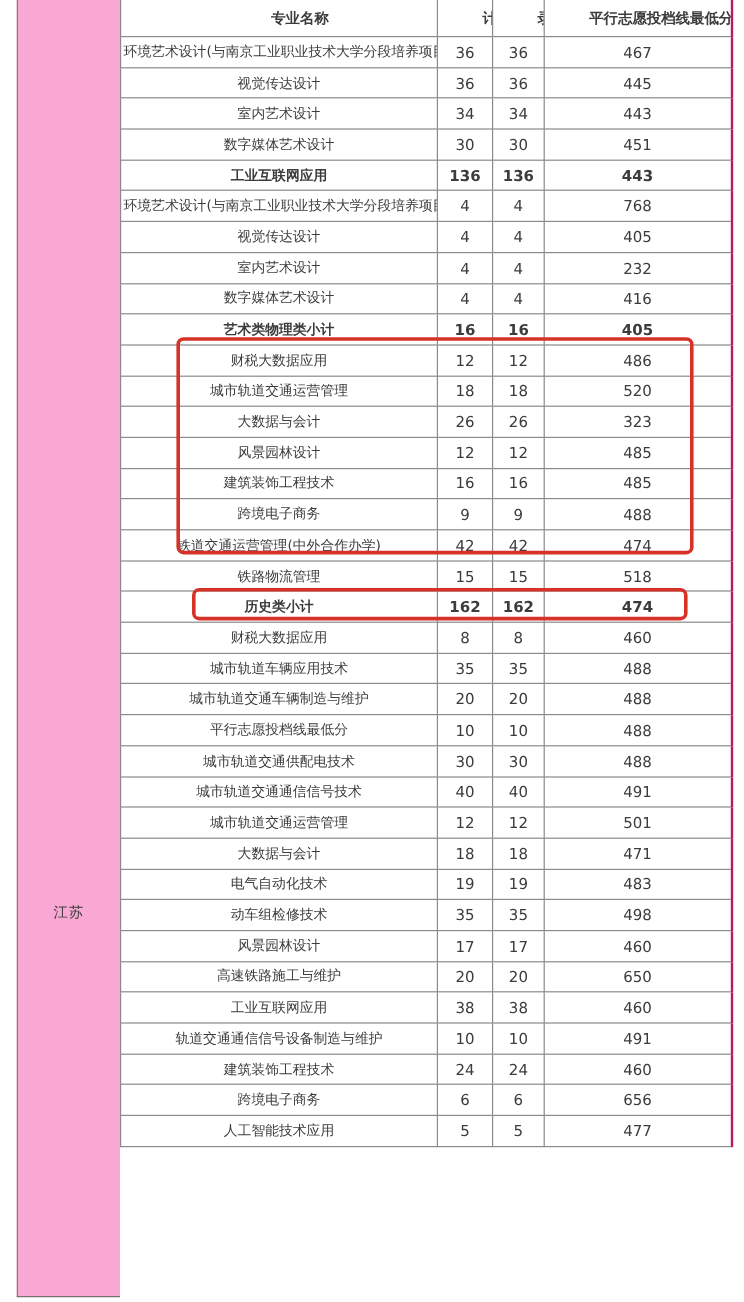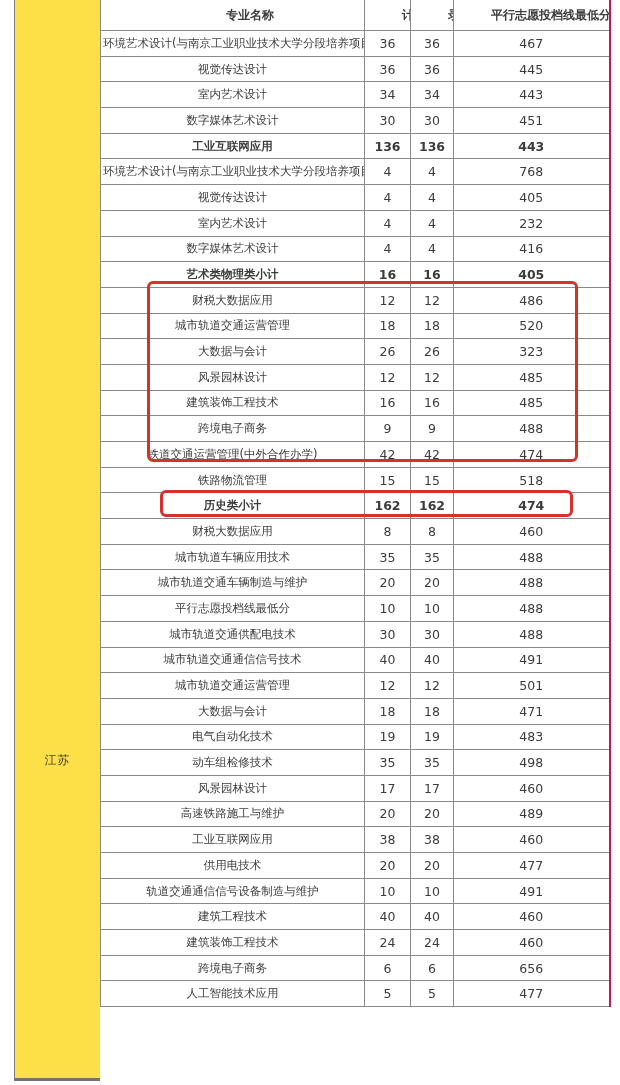--- a/index.html
+++ b/index.html
@@ -9,23 +9,23 @@
     background:#ffffff;
     overflow:hidden;
     font-family:"DejaVu Sans","Liberation Sans",sans-serif;
     color:#3c3c3c;
   }
   
   .region-cell {
     position:absolute; left:14px; top:0;
     width:86px; height:1081px;
     border-left:1px solid #7d7d7d;
-    border-bottom:3px solid #737373;
+    border-bottom:1px solid #737373;
     box-sizing:border-box;
-    background:#fde047;
+    background:#f9a8d4;
   }
   .region-label {
     position:absolute; top:752px; left:0; width:100%;
     text-align:center; font-size:12px; letter-spacing:1px;
   }
   
   .score-table {
     position:absolute; left:100px; top:0;
     width:509px;
     border-collapse:collapse;
@@ -268,47 +268,35 @@
         <tr>
           <td>风景园林设计</td>
           <td class="num">17</td>
           <td class="num">17</td>
           <td class="num">460</td>
         </tr>
         <tr>
           <td>高速铁路施工与维护</td>
           <td class="num">20</td>
           <td class="num">20</td>
-          <td class="num">489</td>
+          <td class="num">650</td>
         </tr>
         <tr>
           <td>工业互联网应用</td>
           <td class="num">38</td>
           <td class="num">38</td>
           <td class="num">460</td>
         </tr>
         <tr>
-          <td>供用电技术</td>
-          <td class="num">20</td>
-          <td class="num">20</td>
-          <td class="num">477</td>
-        </tr>
-        <tr>
           <td>轨道交通通信信号设备制造与维护</td>
           <td class="num">10</td>
           <td class="num">10</td>
           <td class="num">491</td>
         </tr>
         <tr>
-          <td>建筑工程技术</td>
-          <td class="num">40</td>
-          <td class="num">40</td>
-          <td class="num">460</td>
-        </tr>
-        <tr>
           <td>建筑装饰工程技术</td>
           <td class="num">24</td>
           <td class="num">24</td>
           <td class="num">460</td>
         </tr>
         <tr>
           <td>跨境电子商务</td>
           <td class="num">6</td>
           <td class="num">6</td>
           <td class="num">656</td>

